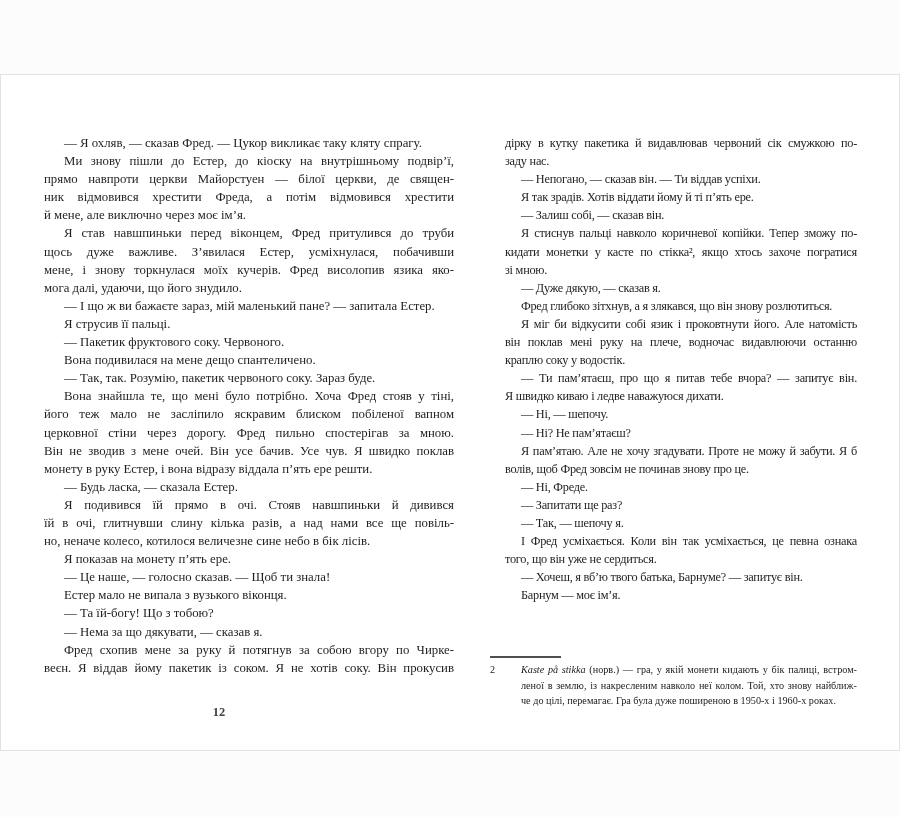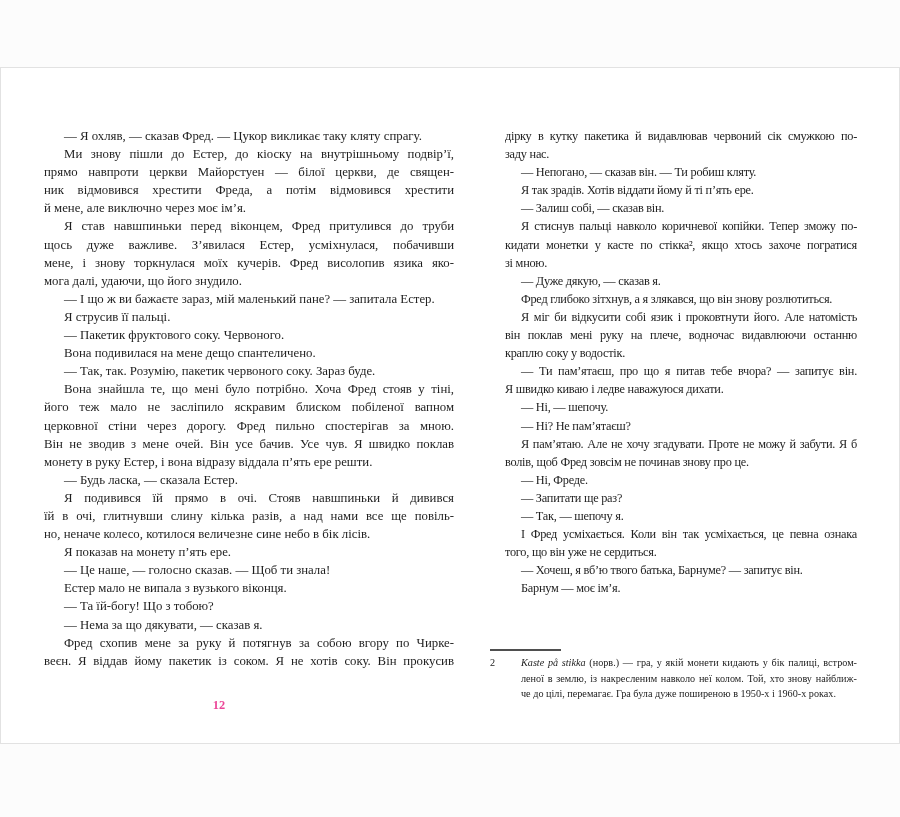--- a/index.html
+++ b/index.html
@@ -7,21 +7,21 @@
     padding: 0;
     width: 900px;
     height: 817px;
     background: #fcfcfc;
     overflow: hidden;
     font-family: "Liberation Serif", serif;
   }
   .book-page {
     position: absolute;
     left: 0;
-    top: 67px;
+    top: 74px;
     width: 898px;
     height: 675px;
     background: #ffffff;
     border: 1px solid #e2e2e2;
   }
   .col {
     position: absolute;
     top: 59px;
     color: #1e1e1e;
   }
@@ -47,21 +47,21 @@
   .col-left .tline.ind { padding-left: 20px; }
   .col-right .tline.ind { padding-left: 16px; }
   .pagenum {
     position: absolute;
     left: 43px;
     top: 630px;
     width: 350px;
     text-align: center;
     font-size: 12.4px;
     font-weight: bold;
-    color: #ec4899;
+    color: #404040;
   }
   .footnote {
     position: absolute;
     left: 488px;
     top: 581px;
     width: 368px;
     color: #222222;
   }
   .fn-rule {
     width: 71px;
@@ -115,21 +115,21 @@
       <div class="tline ind plast">— Це наше, — голосно сказав. — Щоб ти знала!</div>
       <div class="tline ind plast">Естер мало не випала з вузького віконця.</div>
       <div class="tline ind plast">— Та їй-богу! Що з тобою?</div>
       <div class="tline ind plast">— Нема за що дякувати, — сказав я.</div>
       <div class="tline ind">Фред схопив мене за руку й потягнув за собою вгору по Чирке-</div>
       <div class="tline">веєн. Я віддав йому пакетик із соком. Я не хотів соку. Він прокусив</div>
     </div>
   <div class="col col-right" id="col-right">
       <div class="tline">дірку в кутку пакетика й видавлював червоний сік смужкою по-</div>
       <div class="tline plast">заду нас.</div>
-      <div class="tline ind plast">— Непогано, — сказав він. — Ти робиш кляту.</div>
+      <div class="tline ind plast">— Непогано, — сказав він. — Ти віддав успіхи.</div>
       <div class="tline ind plast">Я так зрадів. Хотів віддати йому й ті п’ять ере.</div>
       <div class="tline ind plast">— Залиш собі, — сказав він.</div>
       <div class="tline ind">Я стиснув пальці навколо коричневої копійки. Тепер зможу по-</div>
       <div class="tline">кидати монетки у касте по стікка², якщо хтось захоче погратися</div>
       <div class="tline plast">зі мною.</div>
       <div class="tline ind plast">— Дуже дякую, — сказав я.</div>
       <div class="tline ind plast">Фред глибоко зітхнув, а я злякався, що він знову розлютиться.</div>
       <div class="tline ind">Я міг би відкусити собі язик і проковтнути його. Але натомість</div>
       <div class="tline">він поклав мені руку на плече, водночас видавлюючи останню</div>
       <div class="tline plast">краплю соку у водостік.</div>

